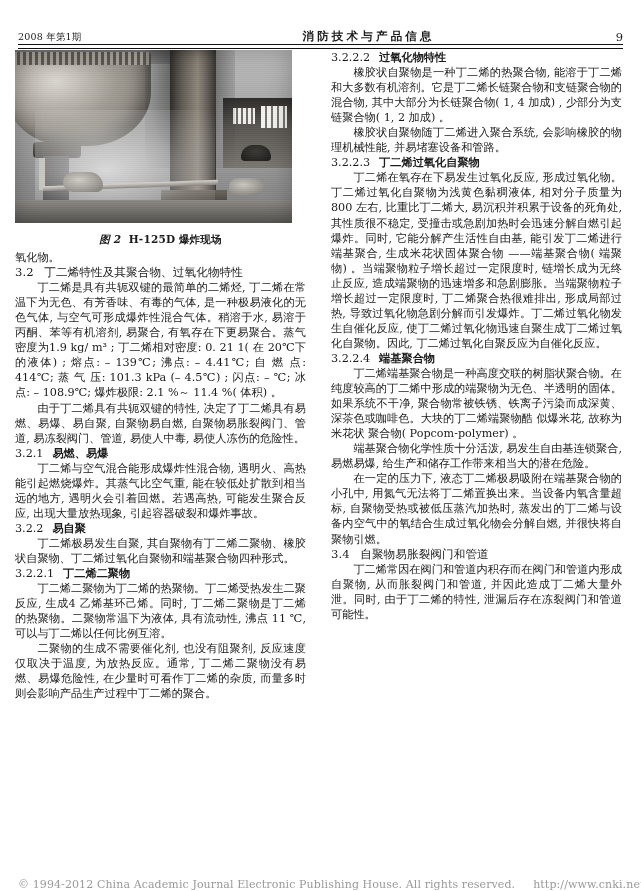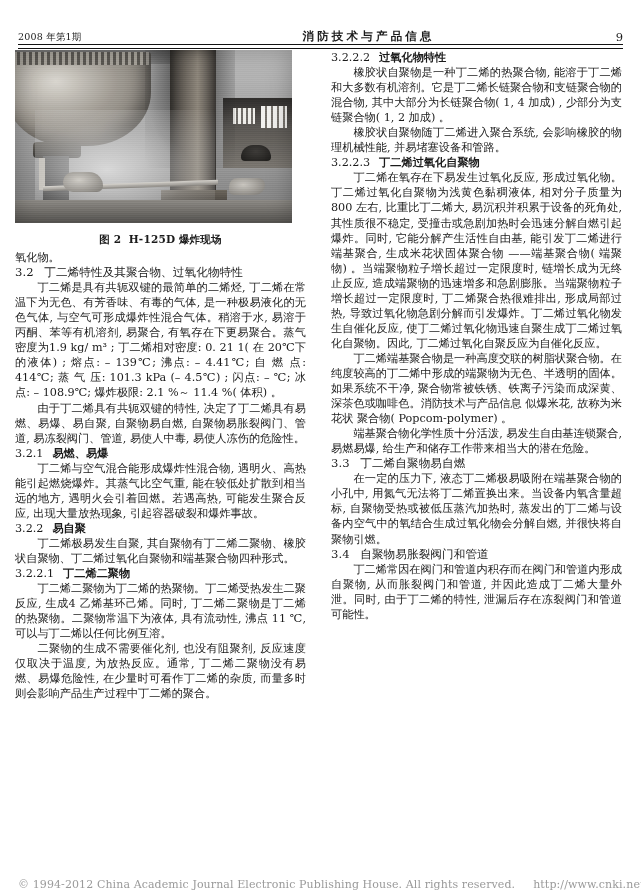--- a/index.html
+++ b/index.html
@@ -109,21 +109,21 @@
     background: #8e8e8e;
   }
   .fig-caption {
     text-align: center;
     font-size: 10.5px;
     font-weight: bold;
     margin-top: 9px;
     margin-bottom: 3px;
     letter-spacing: 0.2px;
   }
-  .fig-caption .cap-no { margin-right: 0.7em; }
+  .fig-caption .cap-no { margin-right: 0.7em; font-style: italic; }
   .fig-caption .cap-code { margin-right: 0.35em; text-align: right; }
 
   
   .ph-bg {
     position: absolute; inset: 0;
     background:
       linear-gradient(180deg, #bdbdbd 0%, #a9a9a9 30%, #999 62%, #7d7d7d 100%);
   }
   .ph-ceil {
     position: absolute; left: -4px; top: -2px; width: 190px; height: 16px;
@@ -306,26 +306,26 @@
       <span class="subsecnum">3.2.2.2</span><span>过氧化物特性</span>
     </h4>
     <p>橡胶状自聚物是一种丁二烯的热聚合物, 能溶于丁二烯和大多数有机溶剂。它是丁二烯长链聚合物和支链聚合物的混合物, 其中大部分为长链聚合物( 1, 4 加成) , 少部分为支链聚合物( 1, 2 加成) 。</p>
     <p>橡胶状自聚物随丁二烯进入聚合系统, 会影响橡胶的物理机械性能, 并易堵塞设备和管路。</p>
 
     <h4 class="subsec">
       <span class="subsecnum">3.2.2.3</span><span>丁二烯过氧化自聚物</span>
     </h4>
     <p>丁二烯在氧存在下易发生过氧化反应, 形成过氧化物。丁二烯过氧化自聚物为浅黄色黏稠液体, 相对分子质量为800 左右, 比重比丁二烯大, 易沉积并积累于设备的死角处, 其性质很不稳定, 受撞击或急剧加热时会迅速分解自燃引起爆炸。同时, 它能分解产生活性自由基, 能引发丁二烯进行端基聚合, 生成米花状固体聚合物 ——端基聚合物( 端聚物) 。当端聚物粒子增长超过一定限度时, 链增长成为无终止反应, 造成端聚物的迅速增多和急剧膨胀。当端聚物粒子增长超过一定限度时, 丁二烯聚合热很难排出, 形成局部过热, 导致过氧化物急剧分解而引发爆炸。丁二烯过氧化物发生自催化反应, 使丁二烯过氧化物迅速自聚生成丁二烯过氧化自聚物。因此, 丁二烯过氧化自聚反应为自催化反应。</p>
 
-    <p>丁二烯端基聚合物是一种高度交联的树脂状聚合物。在纯度较高的丁二烯中形成的端聚物为无色、半透明的固体。如果系统不干净, 聚合物常被铁锈、铁离子污染而成深黄、深茶色或咖啡色。消防技术与产品信息 似爆米花, 故称为米花状 聚合物( Popcom-polymer) 。</p>
+    <h4 class="subsec">
+      <span class="subsecnum">3.2.2.4</span><span>端基聚合物</span>
+    </h4>
+    <p>丁二烯端基聚合物是一种高度交联的树脂状聚合物。在纯度较高的丁二烯中形成的端聚物为无色、半透明的固体。如果系统不干净, 聚合物常被铁锈、铁离子污染而成深黄、深茶色或咖啡色。大块的丁二烯端聚物酷 似爆米花, 故称为米花状 聚合物( Popcom-polymer) 。</p>
     <p>端基聚合物化学性质十分活泼, 易发生自由基连锁聚合, 易燃易爆, 给生产和储存工作带来相当大的潜在危险。</p>
 
-    <h3 class="sec">
-      <span class="secnum">3.3</span><span>丁二烯自聚物易自燃</span>
-    </h3>
     <p>在一定的压力下, 液态丁二烯极易吸附在端基聚合物的小孔中, 用氮气无法将丁二烯置换出来。当设备内氧含量超标, 自聚物受热或被低压蒸汽加热时, 蒸发出的丁二烯与设备内空气中的氧结合生成过氧化物会分解自燃, 并很快将自聚物引燃。</p>
 
     <h3 class="sec">
       <span class="secnum">3.4</span><span>自聚物易胀裂阀门和管道</span>
     </h3>
     <p>丁二烯常因在阀门和管道内积存而在阀门和管道内形成自聚物, 从而胀裂阀门和管道, 并因此造成丁二烯大量外泄。同时, 由于丁二烯的特性, 泄漏后存在冻裂阀门和管道可能性。</p>
   </div>
 
   <div class="watermark">
     <span>© 1994-2012 China Academic Journal Electronic Publishing House. All rights reserved.</span><span class="wm-url">http://www.cnki.net</span>

